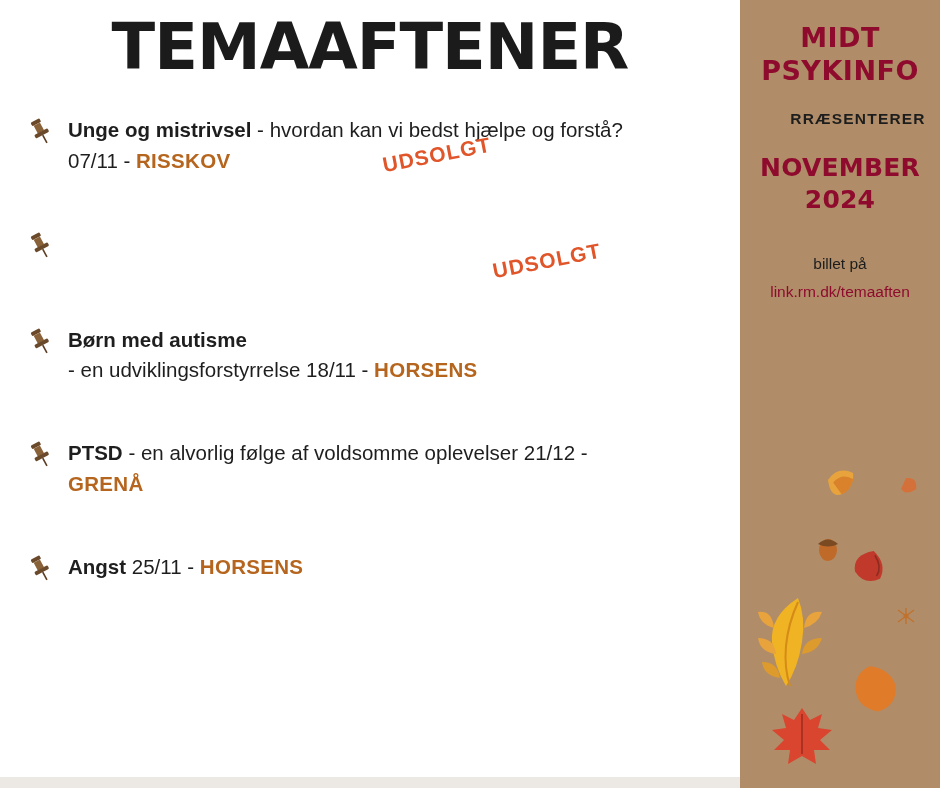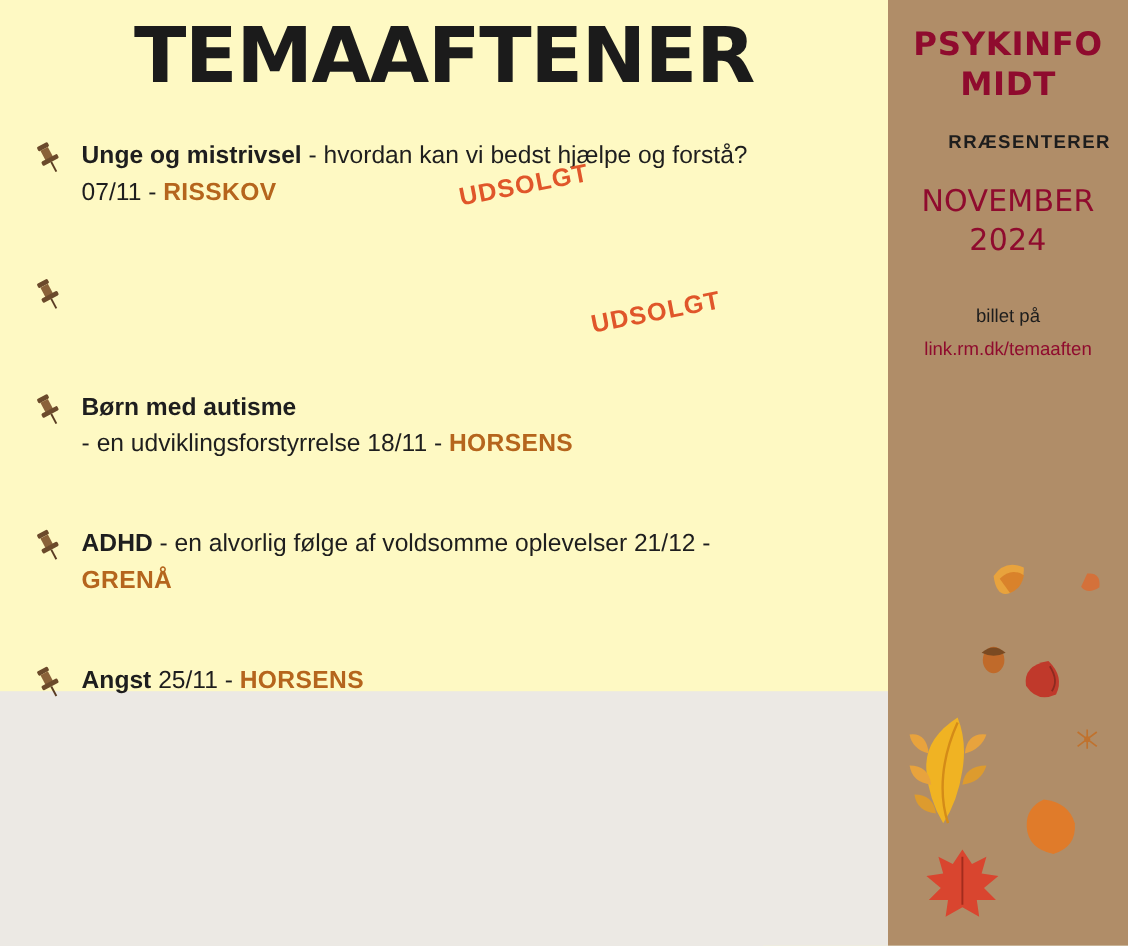--- a/index.html
+++ b/index.html
@@ -17,22 +17,22 @@
     position: relative;
     width: 940px;
     height: 788px;
     background: #ece9e4;
     display: flex;
   }
   
   .left {
     position: relative;
     width: 740px;
-    height: 576px;
-    background: #fef9c3;
+    height: 777px;
+    background: #ffffff;
     box-sizing: border-box;
   }
   .poster-title {
     font-family: "DejaVu Sans", sans-serif;
     font-weight: bold;
     font-size: 64px;
     letter-spacing: -1px;
     color: #1b1b1b;
     text-align: center;
     margin: 0;
@@ -112,21 +112,21 @@
     font-weight: bold;
     font-size: 15.5px;
     letter-spacing: 1.2px;
     color: #1d1d1d;
     padding-left: 36px;
   }
   .month {
     margin: 24px 0 0 0;
     text-align: center;
     font-family: "DejaVu Sans", sans-serif;
-    font-weight: normal;
+    font-weight: bold;
     font-size: 25px;
     line-height: 1.3;
     color: #8f0b2e;
     letter-spacing: 0.2px;
   }
   .book-info {
     margin: 34px 0 0 0;
     text-align: center;
     font-family: "Liberation Sans", sans-serif;
     font-size: 15.5px;
@@ -213,21 +213,21 @@
           <svg width="30" height="30" viewBox="0 0 30 30">
             <g transform="rotate(-28 15 15)">
               <rect x="10" y="2" width="10" height="4" rx="1.2" fill="#6b4a2b"></rect>
               <rect x="11.5" y="6" width="7" height="9" fill="#8a6239"></rect>
               <rect x="7.5" y="14.5" width="15" height="4" rx="1.3" fill="#6b4a2b"></rect>
               <rect x="14.3" y="18.5" width="1.6" height="9" fill="#5a3c22"></rect>
             </g>
           </svg>
         </span>
         <div class="event-text">
-          <span class="b">ADHD</span><span> - en alvorlig følge af voldsomme oplevelser 21/12 - </span><span class="city">GRENÅ</span>
+          <span class="b">PTSD</span><span> - en alvorlig følge af voldsomme oplevelser 21/12 - </span><span class="city">GRENÅ</span>
         </div>
       </li>
 
       <li class="event tight">
         <span class="pin">
           <svg width="30" height="30" viewBox="0 0 30 30">
             <g transform="rotate(-28 15 15)">
               <rect x="10" y="2" width="10" height="4" rx="1.2" fill="#6b4a2b"></rect>
               <rect x="11.5" y="6" width="7" height="9" fill="#8a6239"></rect>
               <rect x="7.5" y="14.5" width="15" height="4" rx="1.3" fill="#6b4a2b"></rect>
@@ -238,22 +238,22 @@
         <div class="event-text">
           <span class="b">Angst</span><span> 25/11 - </span><span class="city">HORSENS</span>
         </div>
       </li>
 
     </ul>
   </div>
 
   <div class="right">
     <div class="brand">
+      <div>MIDT</div>
       <div>PSYKINFO</div>
-      <div>MIDT</div>
     </div>
     <div class="presents">RRÆSENTERER</div>
     <div class="month">
       <div>NOVEMBER</div>
       <div>2024</div>
     </div>
     <div class="book-info">
       <div>billet på</div>
       <a class="book-link" href="#">link.rm.dk/temaaften</a>
     </div>

